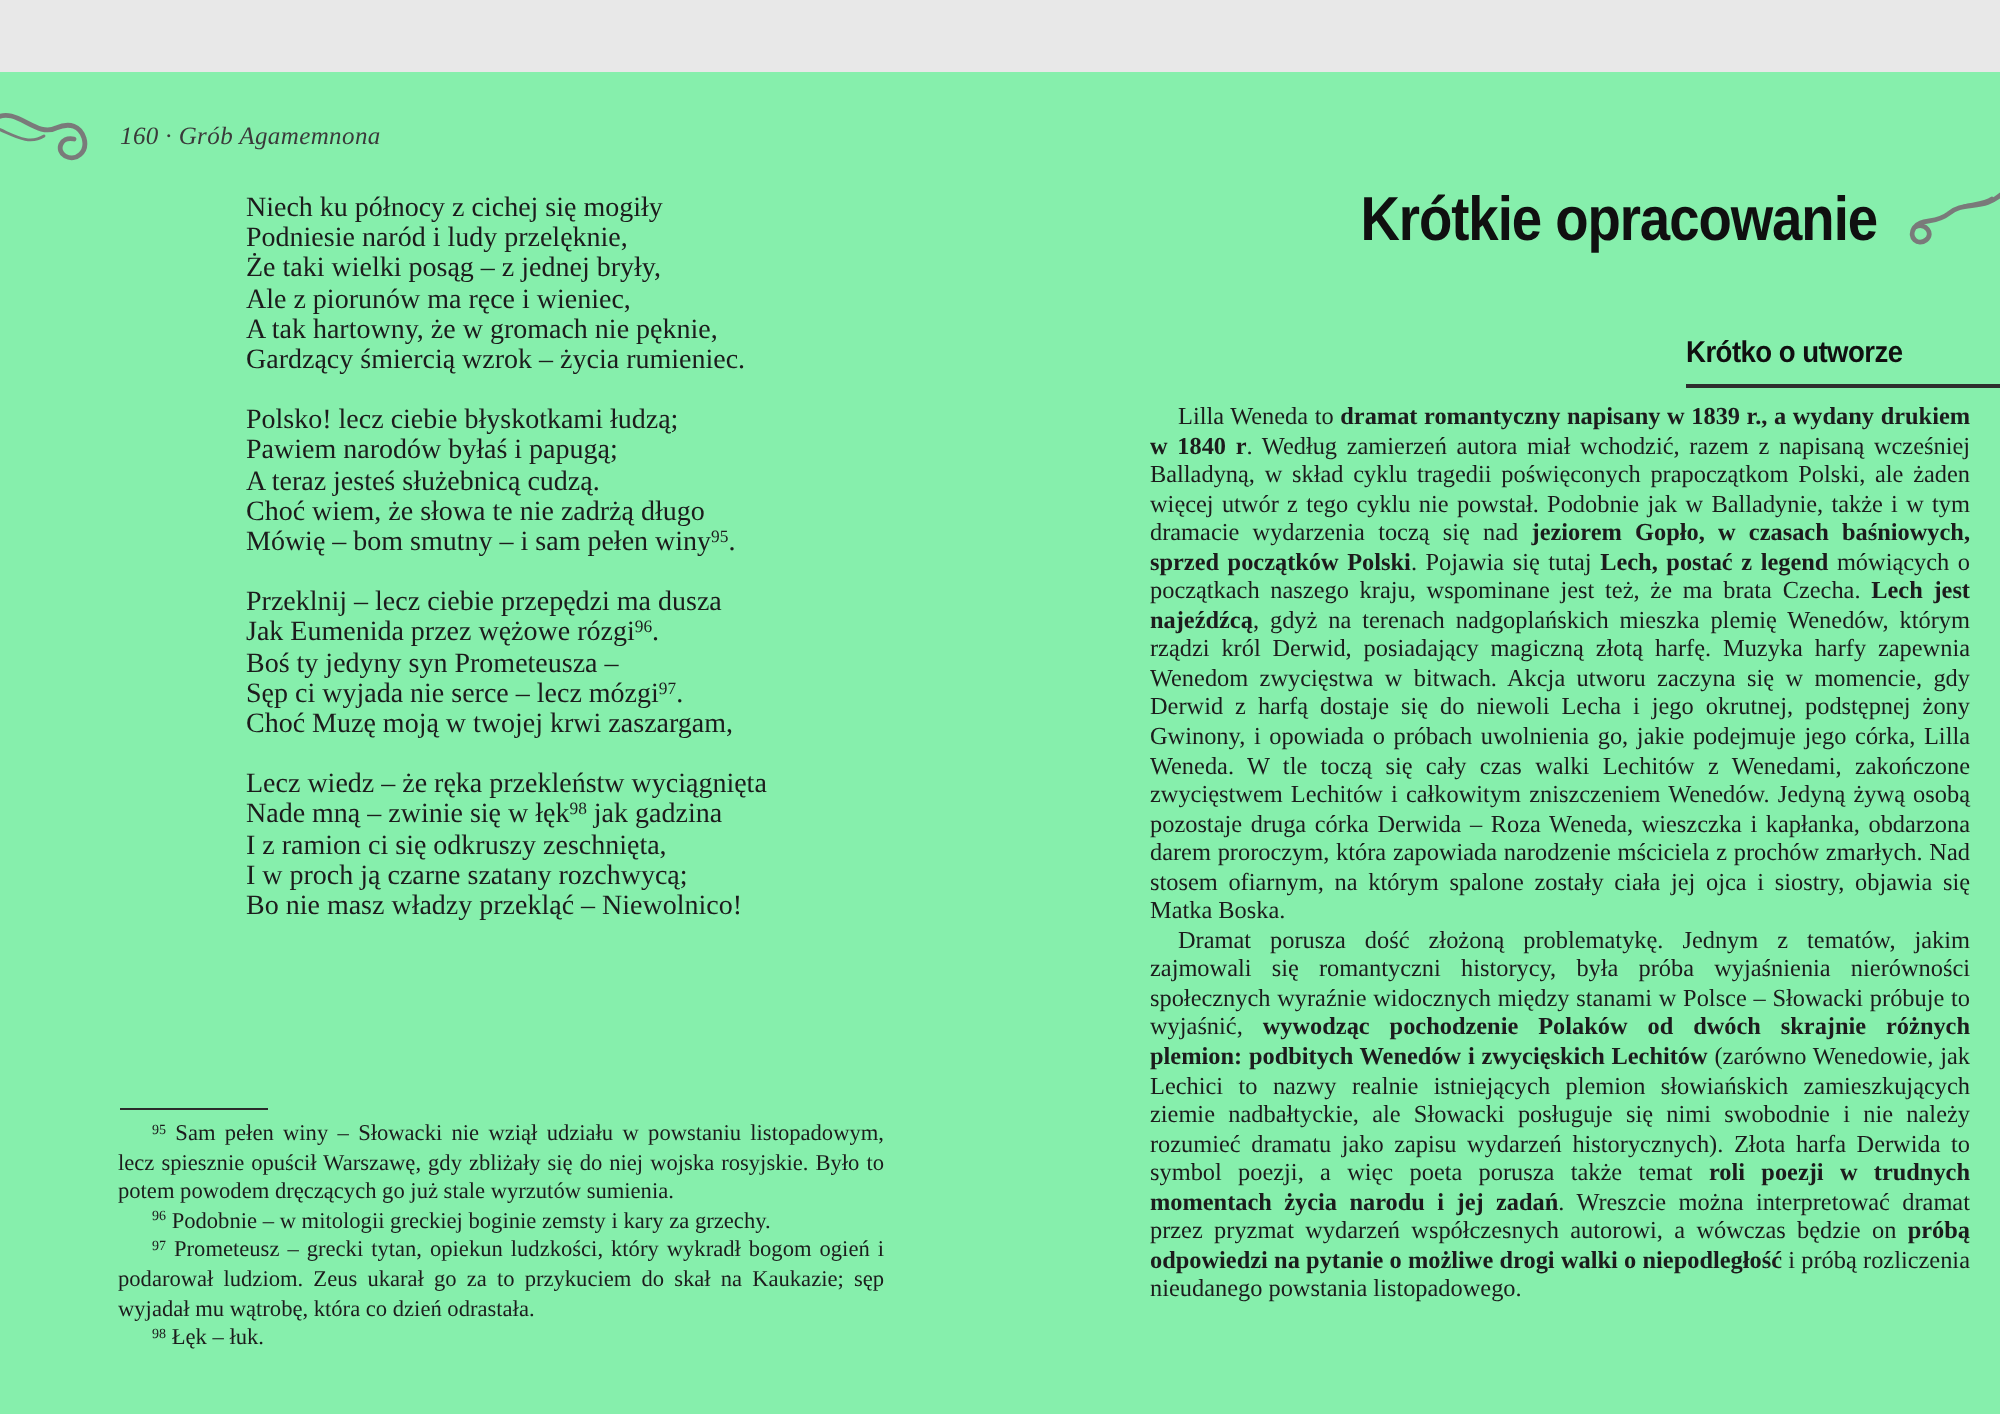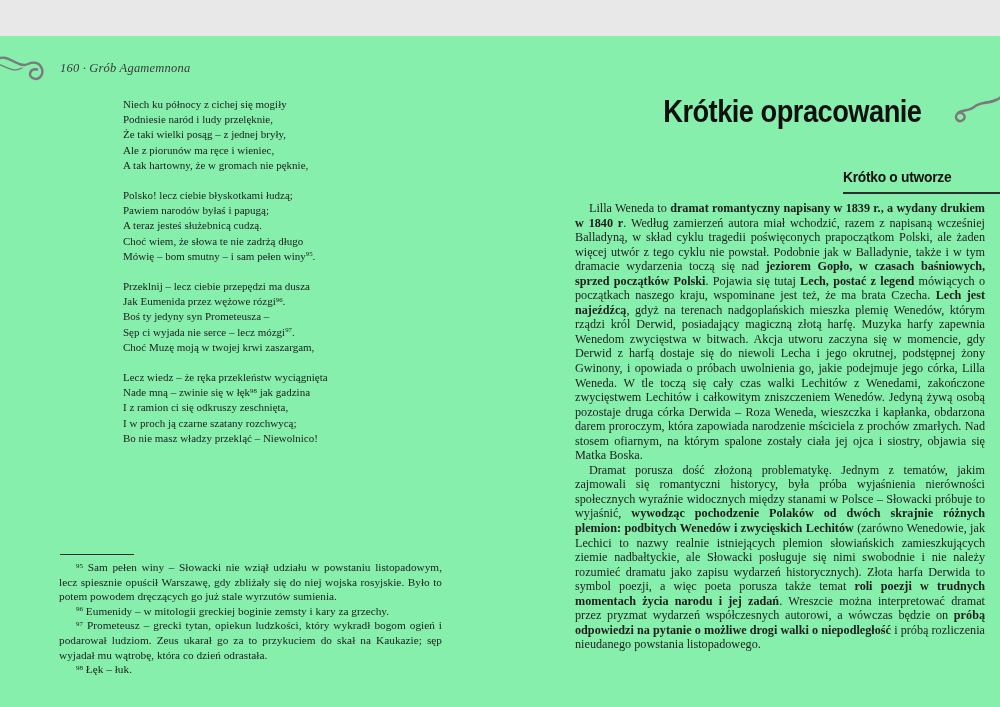--- a/index.html
+++ b/index.html
@@ -18,37 +18,37 @@
 
   
   .left-header{
     position:absolute;left:60px;top:25px;
     font-style:italic;font-size:12.5px;color:#3a3a3a;
     letter-spacing:0.2px;
   }
   .flourish-left{position:absolute;left:0;top:15px;}
   .poem{
     position:absolute;left:123px;top:61px;width:330px;
-    font-size:11px;line-height:15.2px;
+    font-size:14px;line-height:15.2px;
   }
   .stanza{margin:0 0 15px 0;}
   .footnote-rule{
     position:absolute;left:60px;top:518px;width:74px;height:1px;
     background:#2b2b2b;
   }
   .footnotes{
     position:absolute;left:59px;top:524px;width:383px;
     font-size:11.3px;line-height:14.6px;text-align:justify;
   }
   .footnote{text-indent:17px;}
 
   
   .title-row{
     position:absolute;top:56px;right:0;
-    display:flex;align-items:flex-end;gap:24px;
+    display:flex;align-items:flex-start;gap:7px;
   }
   .page-title{
     margin:0;
     font-family:"Liberation Sans","DejaVu Sans",sans-serif;
     font-weight:bold;font-size:31px;letter-spacing:-0.6px;
     color:#101010;white-space:nowrap;
     transform:scaleX(0.88);transform-origin:right center;
   }
   .section-heading{
     position:absolute;left:843px;top:132px;
@@ -80,20 +80,21 @@
   </span>
   <div class="left-header">160 · Grób Agamemnona</div>
 
   <div class="poem">
       <div class="stanza">
         <div>Niech ku północy z cichej się mogiły</div>
         <div>Podniesie naród i ludy przelęknie,</div>
         <div>Że taki wielki posąg – z jednej bryły,</div>
         <div>Ale z piorunów ma ręce i wieniec,</div>
         <div>A tak hartowny, że w gromach nie pęknie,</div>
+        <div>Gardzący śmiercią wzrok – życia rumieniec.</div>
       </div>
       <div class="stanza">
         <div>Polsko! lecz ciebie błyskotkami łudzą;</div>
         <div>Pawiem narodów byłaś i papugą;</div>
         <div>A teraz jesteś służebnicą cudzą.</div>
         <div>Choć wiem, że słowa te nie zadrżą długo</div>
         <div><span>Mówię – bom smutny – i sam pełen winy</span><sup>95</sup><span>.</span></div>
       </div>
       <div class="stanza">
         <div>Przeklnij – lecz ciebie przepędzi ma dusza</div>
@@ -107,21 +108,21 @@
         <div><span>Nade mną – zwinie się w łęk</span><sup>98</sup><span> jak gadzina</span></div>
         <div>I z ramion ci się odkruszy zeschnięta,</div>
         <div>I w proch ją czarne szatany rozchwycą;</div>
         <div>Bo nie masz władzy przekląć – Niewolnico!</div>
       </div>
     </div>
 
   <div class="footnote-rule"></div>
   <div class="footnotes">
       <div class="footnote"><sup>95</sup><span> </span><span class="i">Sam pełen winy</span><span> – Słowacki nie wziął udziału w powstaniu listopadowym, lecz spiesznie opuścił Warszawę, gdy zbliżały się do niej wojska rosyjskie. Było to potem powodem dręczących go już stale wyrzutów sumienia.</span></div>
-      <div class="footnote"><sup>96</sup><span> </span><span class="i">Eumenidy</span><span> – w mitologii greckiej boginie zemsty i kary za grzechy.</span></div>
+      <div class="footnote"><sup>96</sup><span> </span><span class="i">Podobnie</span><span> – w mitologii greckiej boginie zemsty i kary za grzechy.</span></div>
       <div class="footnote"><sup>97</sup><span> </span><span class="i">Prometeusz</span><span> – grecki tytan, opiekun ludzkości, który wykradł bogom ogień i podarował ludziom. Zeus ukarał go za to przykuciem do skał na Kaukazie; sęp wyjadał mu wątrobę, która co dzień odrastała.</span></div>
       <div class="footnote"><sup>98</sup><span> </span><span class="i">Łęk</span><span> – łuk.</span></div>
     </div>
 
   <div class="title-row">
     <h1 class="page-title">Krótkie opracowanie</h1>
     <span>
       <svg width="54" height="34" viewBox="0 0 54 34" fill="none">
         <path d="M56 4 C46 14 36 8 28 15 C22 20 14 17 11 22 C8 27 13 31 17 28 C21 25 17 19 11.5 21.5" stroke="#7a7a7a" stroke-width="2.4" stroke-linecap="round"></path>
         <path d="M30 14 C36 9 44 11 50 7" stroke="#7a7a7a" stroke-width="1.4" stroke-linecap="round"></path>

